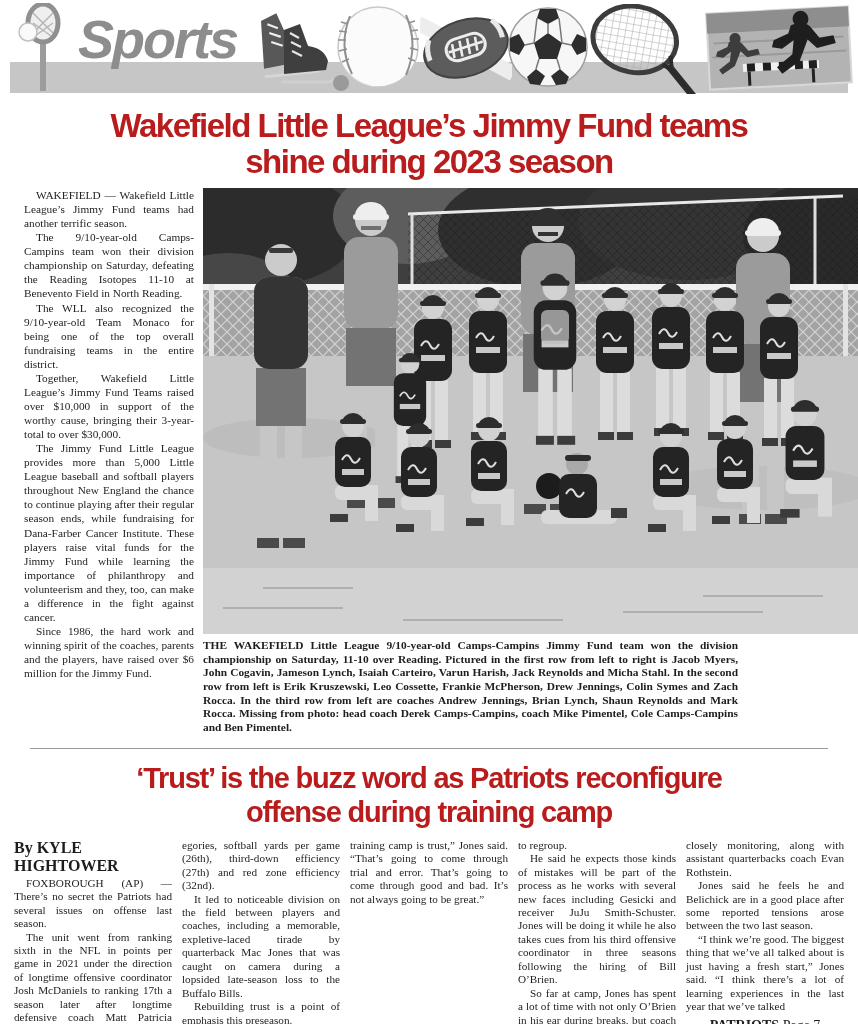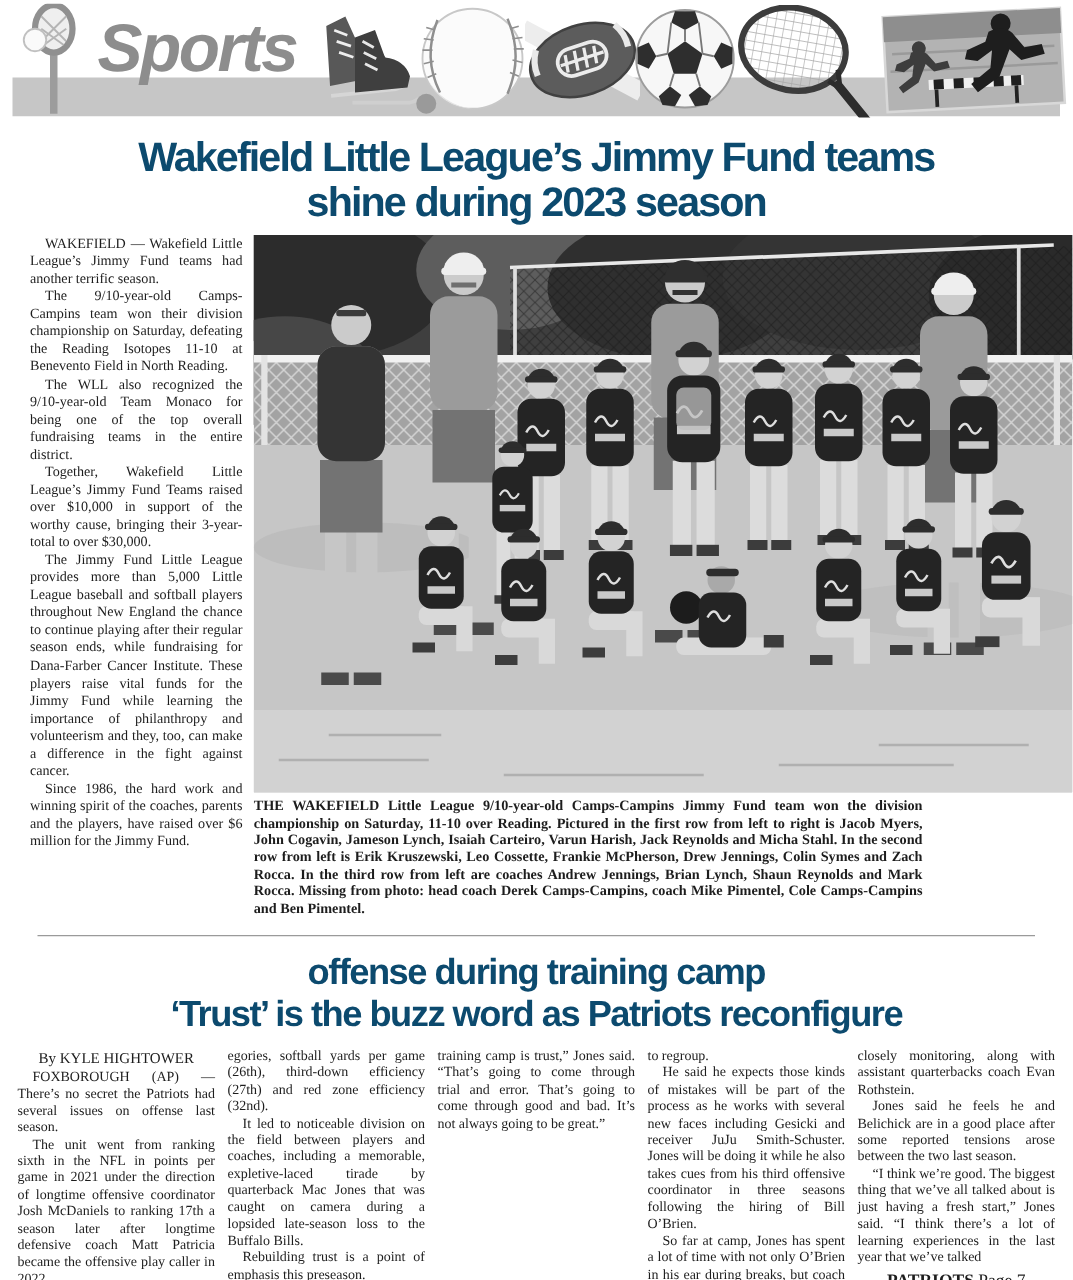--- a/index.html
+++ b/index.html
@@ -10,42 +10,42 @@
   
   .banner{position:relative;height:94px;}
   .banner-bar{position:absolute;left:10px;right:10px;top:62px;height:31px;background:#c6c6c6;}
   .banner svg{position:absolute;}
   .sports-title{position:absolute;left:78px;top:8px;
     font-family:"Liberation Sans",sans-serif;font-style:italic;font-weight:bold;
     font-size:54px;letter-spacing:-2px;color:#8d8d8d;}
 
   
   .headline{margin:0;text-align:center;font-family:"Liberation Sans",sans-serif;
-    font-weight:700;color:#0c4a6e;}
+    font-weight:700;color:#b91c1c;}
   .headline span{display:block;white-space:nowrap;}
   .h1{margin-top:14px;font-size:33px;line-height:36px;letter-spacing:-1.5px;}
   .h2{margin-top:12px;font-size:29px;line-height:34px;letter-spacing:-1.2px;}
 
   
   .main{display:flex;gap:9px;padding:0 24px;margin-top:8px;}
   .leftcol{width:170px;flex:0 0 170px;}
   .photo-area{margin:0;width:535px;}
   .photo{display:block;width:655px;height:446px;}
   .caption{margin-top:5px;font-weight:bold;font-size:11.4px;line-height:1.2;text-align:justify;}
 
   .p{margin:0;font-size:11.3px;line-height:1.245;text-align:justify;}
   .ind{text-indent:12px;}
 
   .rule{border:none;border-top:1.5px solid #9a9a9a;margin:13px 30px 0;}
 
   
   .cols{display:flex;gap:10px;padding:0 14px;margin-top:10px;}
   .col{flex:1 1 0;min-width:0;}
   .col .p{font-size:11.2px;line-height:1.2;}
-  .byline{margin:0 0 2px;font-weight:normal;font-size:12px;text-align:center;}
+  .byline{margin:0 0 2px;font-weight:bold;font-size:16px;text-align:left;}
   .jump{margin:4px 0 0;font-size:14px;text-align:center;}
 </style>
 </head>
 <body>
 
 <div class="page">
 
   <header class="banner">
     <div class="banner-bar"></div>
 
@@ -269,22 +269,22 @@
           <path d="M-11,30 q5,-9 9,-1 t9,-1" stroke="#dedede" stroke-width="2" fill="none"></path>
         </g>
       </svg>
       <figcaption class="caption">THE WAKEFIELD Little League 9/10-year-old Camps-Campins Jimmy Fund team won the division championship on Saturday, 11-10 over Reading. Pictured in the first row from left to right is Jacob Myers, John Cogavin, Jameson Lynch, Isaiah Carteiro, Varun Harish, Jack Reynolds and Micha Stahl. In the second row from left is Erik Kruszewski, Leo Cossette, Frankie McPherson, Drew Jennings, Colin Symes and Zach Rocca. In the third row from left are coaches Andrew Jennings, Brian Lynch, Shaun Reynolds and Mark Rocca. Missing from photo: head coach Derek Camps-Campins, coach Mike Pimentel, Cole Camps-Campins and Ben Pimentel.</figcaption>
     </figure>
   </div>
 
   <hr class="rule">
 
   <h2 class="headline h2">
+    <span>‘Trust’ is the buzz word as Patriots reconfigure</span>
     <span>offense during training camp</span>
-    <span>‘Trust’ is the buzz word as Patriots reconfigure</span>
   </h2>
 
   <div class="cols">
     <div class="col">
       <p class="byline">By KYLE HIGHTOWER</p>
       <p class="p ind">FOXBOROUGH (AP) — There’s no secret the Patriots had several issues on offense last season.</p>
       <p class="p ind">The unit went from ranking sixth in the NFL in points per game in 2021 under the direction of longtime offensive coordinator Josh McDaniels to ranking 17th a season later after longtime defensive coach Matt Patricia became the offensive play caller in 2022.</p>
       <p class="p ind">New England also lagged near the bottom in several other cat-</p>
     </div>
     <div class="col">

